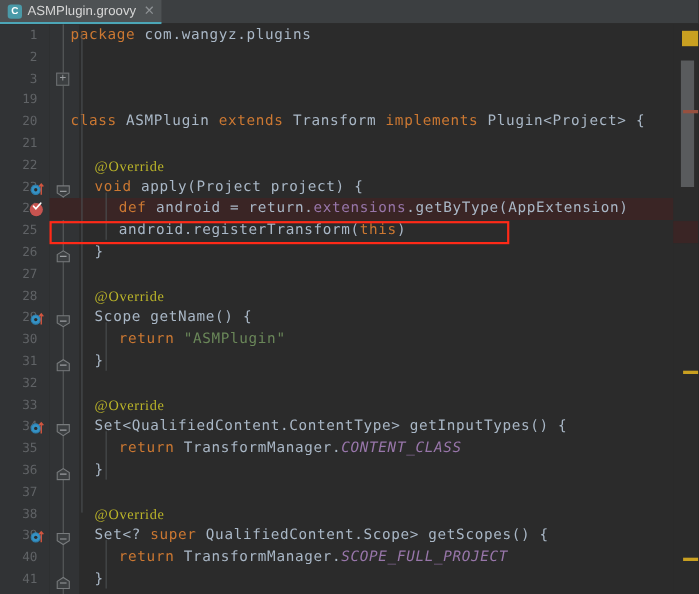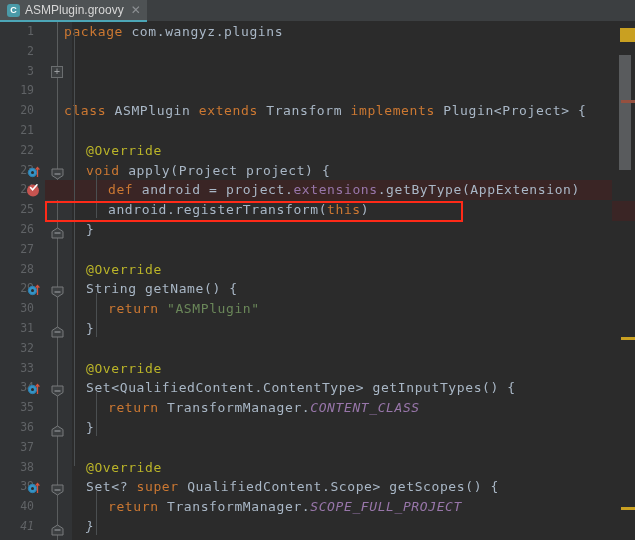--- a/index.html
+++ b/index.html
@@ -125,21 +125,21 @@
     top: 0;
     height: 19.8px;
     background: #3a2525;
   }
 
   
   .kw   { color: #cc7832; }
   .str  { color: #6a8759; }
   .stat { color: #9876aa; font-style: italic; }
   .inst { color: #9876aa; }
-  .anno { color: #bbb529; }
+  .anno { color: #bbb529; font-family: Liberation Serif, serif; }
   .plain{ color: #a9b7c6; }
 
   
   .impl-marker {
     position: absolute;
     left: 27px;
     top: 3px;
     width: 14px;
     height: 14px;
   }
@@ -266,36 +266,36 @@
             <circle cx="5.5" cy="7.5" r="4.2" fill="#3592c4" stroke="#2d7fae" stroke-width="1"></circle>
             <circle cx="5.5" cy="7.5" r="1.5" fill="#2b2b2b"></circle>
             <path d="M10.5 12 L10.5 3 M8.6 4.6 L10.5 2.4 L12.4 4.6" stroke="#d1553f" stroke-width="1.3" fill="none"></path>
           </svg></span><span class="fold-marker"><svg viewBox="0 0 13 12" width="13" height="12">
             <path d="M1 1 H12 V7.5 L6.5 11 L1 7.5 Z" fill="#3c3f41" stroke="#787b7d" stroke-width="1"></path>
             <path d="M3.5 6 H9.5" stroke="#9a9da0" stroke-width="1.1"></path>
           </svg></span><span class="code" style="left: 86px;"><span class="kw">void</span><span class="plain"> apply(Project project) {</span></span></div>
       <div class="line" style="top: 158.4px; position: absolute; left: 0px; width: 635px;"><div class="hl-row"></div><span class="lnum">24</span><span class="breakpoint"><svg viewBox="0 0 16 16" width="16" height="16">
             <circle cx="8" cy="8.5" r="6" fill="#c75450"></circle>
             <path d="M5.5 5.5 L7.6 7.8 L12 2.8" stroke="#ffffff" stroke-width="1.6" fill="none" stroke-linecap="round"></path>
-          </svg></span><span class="code" style="left: 108px;"><span class="kw">def</span><span class="plain"> android = project.</span><span class="inst">extensions</span><span class="plain">.getByType(AppExtension)</span></span></div>
+          </svg></span><span class="code" style="left: 108px;"><span class="kw">def</span><span class="plain"> android = return.</span><span class="inst">extensions</span><span class="plain">.getByType(AppExtension)</span></span></div>
       <div class="line" style="top: 178.2px; position: absolute; left: 0px; width: 635px;"><span class="lnum">25</span><span class="code" style="left: 108px;"><span class="plain">android.registerTransform(</span><span class="kw">this</span><span class="plain">)</span></span></div>
       <div class="line" style="top: 198px; position: absolute; left: 0px; width: 635px;"><span class="lnum">26</span><span class="fold-marker"><svg viewBox="0 0 13 12" width="13" height="12">
             <path d="M1 4.5 L6.5 1 L12 4.5 V11 H1 Z" fill="#3c3f41" stroke="#787b7d" stroke-width="1"></path>
             <path d="M3.5 6 H9.5" stroke="#9a9da0" stroke-width="1.1"></path>
           </svg></span><span class="code" style="left: 86px;"><span class="plain">}</span></span></div>
       <div class="line" style="top: 217.8px; position: absolute; left: 0px; width: 609px;"><span class="lnum">27</span><span class="code" style="left: 64px;"></span></div>
       <div class="line" style="top: 237.6px; position: absolute; left: 0px; width: 635px;"><span class="lnum">28</span><span class="code" style="left: 86px;"><span class="anno">@Override</span></span></div>
       <div class="line" style="top: 257.4px; position: absolute; left: 0px; width: 635px;"><span class="lnum">29</span><span class="impl-marker"><svg viewBox="0 0 14 14" width="14" height="14">
             <circle cx="5.5" cy="7.5" r="4.2" fill="#3592c4" stroke="#2d7fae" stroke-width="1"></circle>
             <circle cx="5.5" cy="7.5" r="1.5" fill="#2b2b2b"></circle>
             <path d="M10.5 12 L10.5 3 M8.6 4.6 L10.5 2.4 L12.4 4.6" stroke="#d1553f" stroke-width="1.3" fill="none"></path>
           </svg></span><span class="fold-marker"><svg viewBox="0 0 13 12" width="13" height="12">
             <path d="M1 1 H12 V7.5 L6.5 11 L1 7.5 Z" fill="#3c3f41" stroke="#787b7d" stroke-width="1"></path>
             <path d="M3.5 6 H9.5" stroke="#9a9da0" stroke-width="1.1"></path>
-          </svg></span><span class="code" style="left: 86px;"><span class="plain">String getName() {</span></span></div>
+          </svg></span><span class="code" style="left: 86px;"><span class="plain">Scope getName() {</span></span></div>
       <div class="line" style="top: 277.2px; position: absolute; left: 0px; width: 635px;"><span class="lnum">30</span><span class="code" style="left: 108px;"><span class="kw">return</span><span class="plain"> </span><span class="str">"ASMPlugin"</span></span></div>
       <div class="line" style="top: 297px; position: absolute; left: 0px; width: 635px;"><span class="lnum">31</span><span class="fold-marker"><svg viewBox="0 0 13 12" width="13" height="12">
             <path d="M1 4.5 L6.5 1 L12 4.5 V11 H1 Z" fill="#3c3f41" stroke="#787b7d" stroke-width="1"></path>
             <path d="M3.5 6 H9.5" stroke="#9a9da0" stroke-width="1.1"></path>
           </svg></span><span class="code" style="left: 86px;"><span class="plain">}</span></span></div>
       <div class="line" style="top: 316.8px; position: absolute; left: 0px; width: 635px;"><span class="lnum">32</span><span class="code" style="left: 64px;"></span></div>
       <div class="line" style="top: 336.6px; position: absolute; left: 0px; width: 635px;"><span class="lnum">33</span><span class="code" style="left: 86px;"><span class="anno">@Override</span></span></div>
       <div class="line" style="top: 356.4px; position: absolute; left: 0px; width: 635px;"><span class="lnum">34</span><span class="impl-marker"><svg viewBox="0 0 14 14" width="14" height="14">
             <circle cx="5.5" cy="7.5" r="4.2" fill="#3592c4" stroke="#2d7fae" stroke-width="1"></circle>
             <circle cx="5.5" cy="7.5" r="1.5" fill="#2b2b2b"></circle>
@@ -313,21 +313,21 @@
       <div class="line" style="top: 435.6px; position: absolute; left: 0px; width: 635px;"><span class="lnum">38</span><span class="code" style="left: 86px;"><span class="anno">@Override</span></span></div>
       <div class="line" style="top: 455.4px; position: absolute; left: 0px; width: 635px;"><span class="lnum">39</span><span class="impl-marker"><svg viewBox="0 0 14 14" width="14" height="14">
             <circle cx="5.5" cy="7.5" r="4.2" fill="#3592c4" stroke="#2d7fae" stroke-width="1"></circle>
             <circle cx="5.5" cy="7.5" r="1.5" fill="#2b2b2b"></circle>
             <path d="M10.5 12 L10.5 3 M8.6 4.6 L10.5 2.4 L12.4 4.6" stroke="#d1553f" stroke-width="1.3" fill="none"></path>
           </svg></span><span class="fold-marker"><svg viewBox="0 0 13 12" width="13" height="12">
             <path d="M1 1 H12 V7.5 L6.5 11 L1 7.5 Z" fill="#3c3f41" stroke="#787b7d" stroke-width="1"></path>
             <path d="M3.5 6 H9.5" stroke="#9a9da0" stroke-width="1.1"></path>
           </svg></span><span class="code" style="left: 86px;"><span class="plain">Set&lt;? </span><span class="kw">super</span><span class="plain"> QualifiedContent.Scope&gt; getScopes() {</span></span></div>
       <div class="line" style="top: 475.2px; position: absolute; left: 0px; width: 635px;"><span class="lnum">40</span><span class="code" style="left: 108px;"><span class="kw">return</span><span class="plain"> TransformManager.</span><span class="stat">SCOPE_FULL_PROJECT</span></span></div>
-      <div class="line" style="top: 495px; position: absolute; left: 0px; width: 558px; font-style: italic;"><span class="lnum">41</span><span class="fold-marker"><svg viewBox="0 0 13 12" width="13" height="12">
+      <div class="line" style="top: 495px; position: absolute; left: 0px; width: 558px;"><span class="lnum">41</span><span class="fold-marker"><svg viewBox="0 0 13 12" width="13" height="12">
             <path d="M1 4.5 L6.5 1 L12 4.5 V11 H1 Z" fill="#3c3f41" stroke="#787b7d" stroke-width="1"></path>
             <path d="M3.5 6 H9.5" stroke="#9a9da0" stroke-width="1.1"></path>
           </svg></span><span class="code" style="left: 86px;"><span class="plain">}</span></span></div>
       <div class="line" style="top: 514.8px; position: absolute; left: 0px; width: 635px;"><span class="lnum">42</span><span class="code" style="left: 64px;"></span></div>
       <div class="indent-guide" style="left: 74px; top: 8px; height: 435.6px;"></div>
       <div class="indent-guide" style="left: 96px; top: 152.6px; height: 43.56px;"></div>
       <div class="indent-guide" style="left: 96px; top: 271.4px; height: 43.56px;"></div>
       <div class="indent-guide" style="left: 96px; top: 370.4px; height: 43.56px;"></div>
       <div class="indent-guide" style="left: 96px; top: 469.4px; height: 43.56px;"></div>
     </div>

